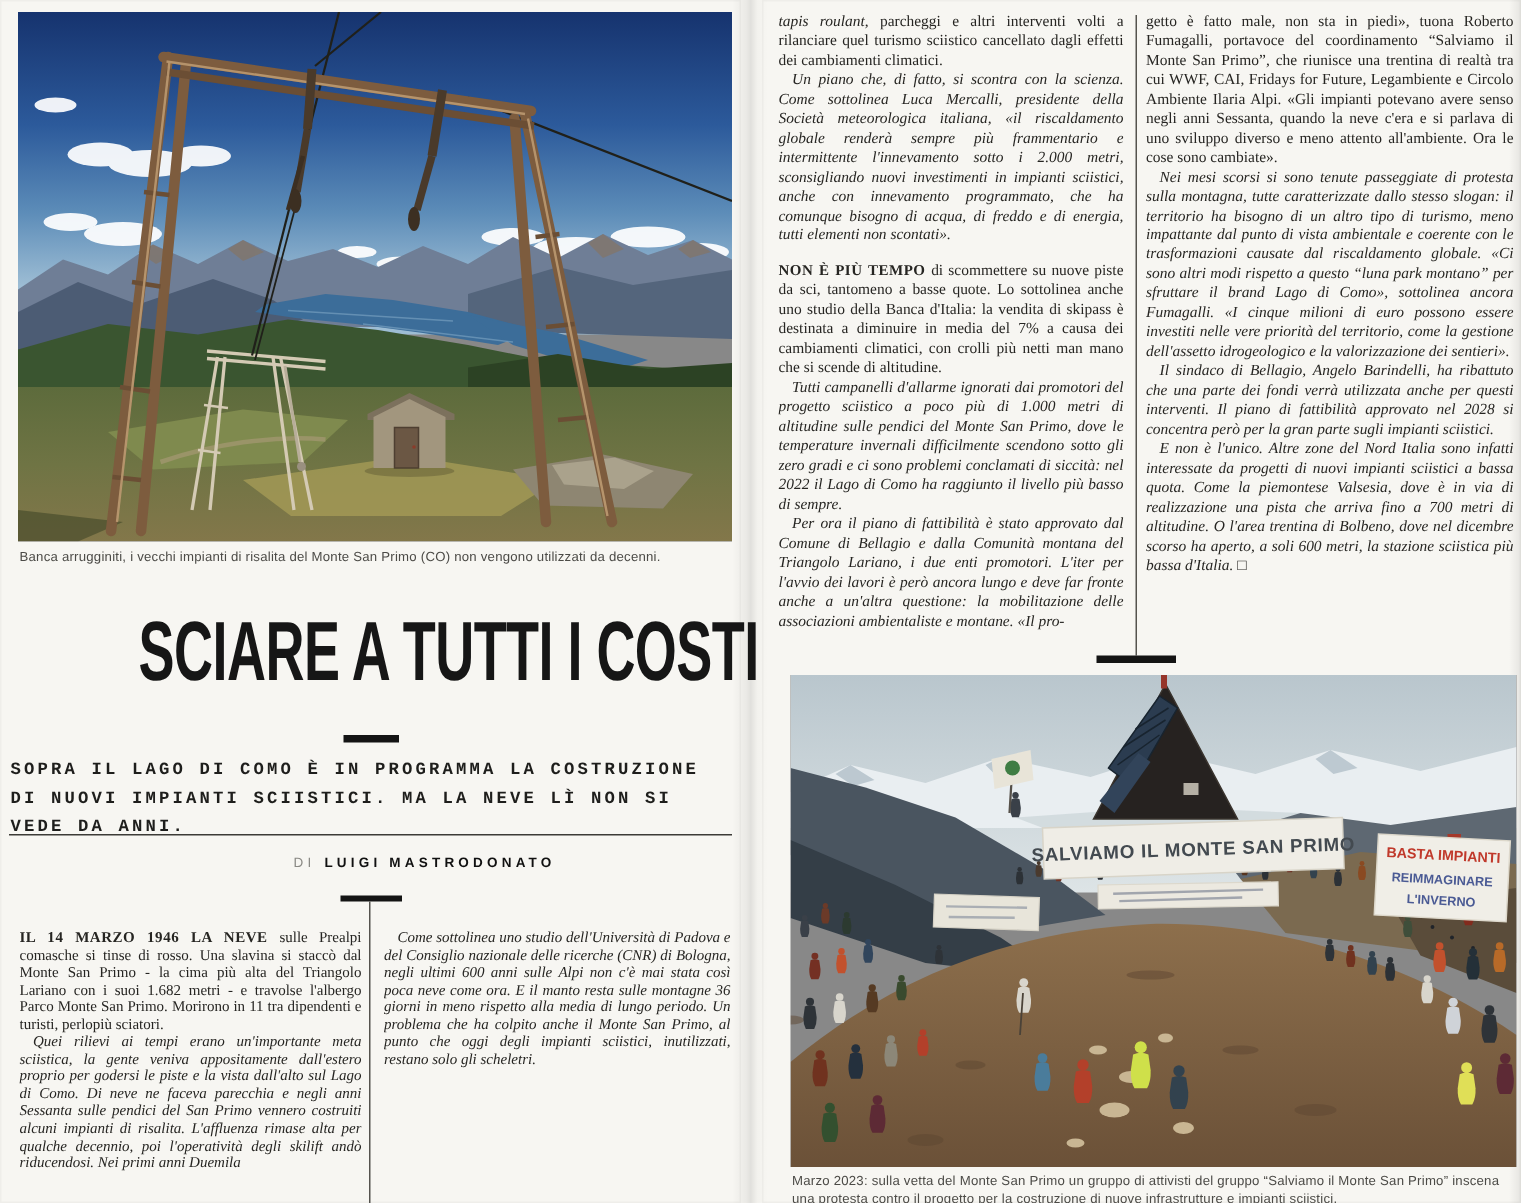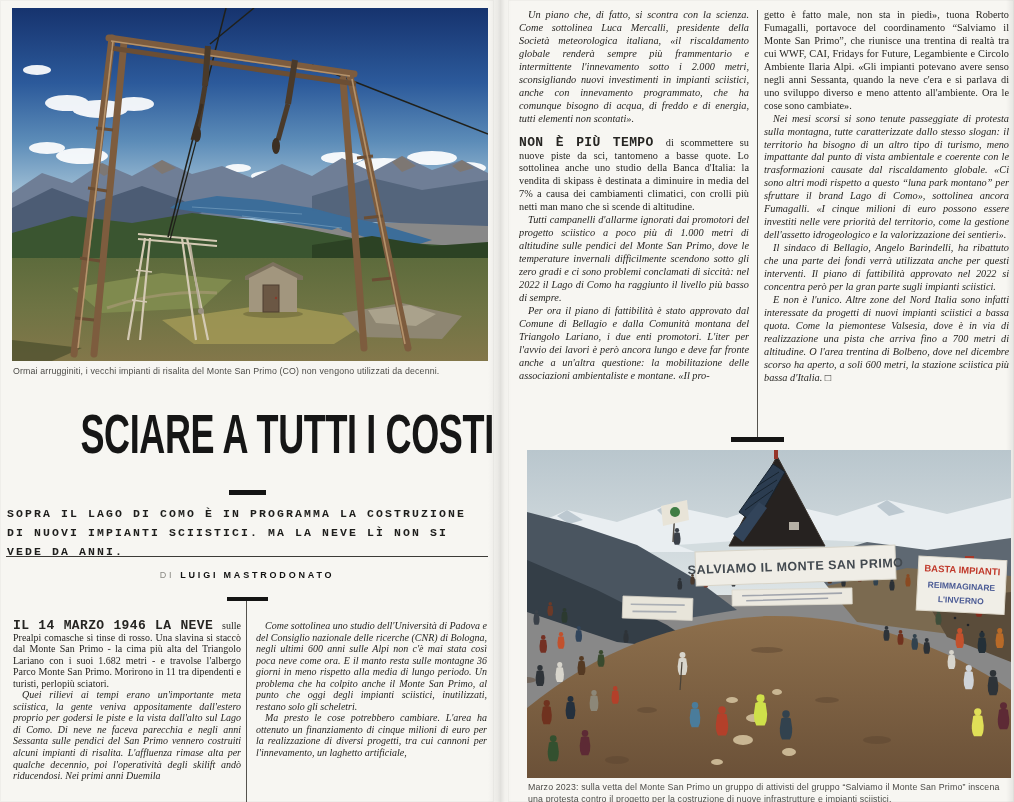--- a/index.html
+++ b/index.html
@@ -15,43 +15,43 @@
   .page-edge{position:absolute;right:0;top:0;width:8px;height:802px;
     background:linear-gradient(90deg,rgba(0,0,0,0) 0%,rgba(0,0,0,0.07) 100%);}
   .abs{position:absolute;}
   .photo-frame{overflow:hidden;background:#888;}
   .caption{
     font-family:"Liberation Sans",sans-serif;font-size:8.8px;line-height:11.5px;
     color:#4c4b47;letter-spacing:.15px;
   }
   .headline{
     width:494px;text-align:center;font-family:"Liberation Sans",sans-serif;
-    font-weight:bold;color:#161616;white-space:nowrap;
+    font-weight:bold;color:#161616;white-space:nowrap;padding-left:12px;
   }
   .headline>span{display:inline-block;font-size:50px;letter-spacing:-.5px;transform:scaleX(.72) scaleY(1.12);transform-origin:50% 50%;}
   .hl-dash{background:#141414;}
   .subhead{
     width:480px;text-align:left;font-family:Liberation Mono, monospace;
     font-size:11.5px;font-weight:bold;letter-spacing:2.1px;line-height:19px;color:#1e1e1c;
   }
   .rule{background:#3c3b37;}
   .byline{
     width:494px;text-align:center;font-family:"Liberation Sans",sans-serif;
-    font-size:9px;font-weight:bold;letter-spacing:2.8px;color:#111;
+    font-size:9px;font-weight:bold;letter-spacing:2.8px;color:#111;padding-left:36px;
   }
   .byline .di{color:#8a8984;margin-right:6px;font-weight:normal;}
   .tbar{background:#141414;}
   .vrule{background:#55534e;width:1px;}
   .col{overflow:hidden;text-align:justify;hyphens:none;}
   .col-l{font-size:10px;line-height:11.55px;margin-top:11px;}
   .col-r{font-size:10.3px;line-height:12.95px;}
   .col p{margin:0;}
   .col p.ind{text-indent:9px;font-style:italic;}
   .col p.sp{margin-top:11px;}
-  .lead{font-family:Liberation Mono, monospace;font-weight:bold;font-size:13px;letter-spacing:.35px;}
+  .lead{font-family:Liberation Serif, serif;font-weight:bold;font-size:10px;letter-spacing:.35px;}
   .ilead{font-style:italic;}
   svg text{font-family:"Liberation Sans",sans-serif;}
 </style>
 </head>
 <body>
 
 <div class="page-bg" id="page-left"></div>
 <div class="page-bg" id="page-right"></div>
 <div class="gutter"></div>
 <div class="page-edge"></div>
@@ -161,56 +161,56 @@
   <g transform="translate(233,252)">
     <ellipse cx="28" cy="54" rx="30" ry="4" fill="#000000" opacity="0.18"></ellipse>
     <polygon points="0,16 28,2 58,16 58,20 0,20" fill="#7c715d"></polygon>
     <polygon points="4,18 28,6 52,18 52,52 4,52" fill="#a2967e"></polygon>
     <rect x="18" y="25" width="16" height="27" fill="#6b5744" stroke="#4e3f31" stroke-width="1"></rect>
     <circle cx="31" cy="38" r="1.2" fill="#8a3b2a"></circle>
   </g>
 </svg>
 </div>
 
-<div class="abs caption" style="left:13px;top:366px;width:474px;">Ormai arrugginiti, i vecchi impianti di risalita del Monte San Primo (CO) non vengono utilizzati da decenni.</div>
+<div class="abs caption" style="left:13px;top:366px;width:474px;">Banca arrugginiti, i vecchi impianti di risalita del Monte San Primo (CO) non vengono utilizzati da decenni.</div>
 
 <div class="abs headline" style="left:0;top:406px;height:56px;line-height:56px;"><span>SCIARE A TUTTI I COSTI</span></div>
 <div class="abs hl-dash" style="left:229px;top:490px;width:37px;height:5px;"></div>
 
 <div class="abs subhead" style="left:7px;top:504px;">SOPRA IL LAGO DI COMO È IN PROGRAMMA LA COSTRUZIONE DI NUOVI IMPIANTI SCIISTICI. MA LA NEVE LÌ NON SI VEDE DA ANNI.</div>
 
 <div class="abs rule" style="left:6px;top:556px;width:482px;height:1px;"></div>
 <div class="abs byline" style="left:0;top:570px;">
   <span class="di">DI</span><span>LUIGI MASTRODONATO</span>
 </div>
 
 <div class="abs tbar" style="left:227px;top:597px;width:41px;height:4px;"></div>
 <div class="abs vrule" style="left:246px;top:601px;height:201px;"></div>
 
 <div class="abs col col-l" style="left:13px;top:609px;width:228px;height:193px;">
     <p><span class="lead">IL 14 MARZO 1946 LA NEVE </span>sulle Prealpi comasche si tinse di rosso. Una slavina si staccò dal Monte San Primo - la cima più alta del Triangolo Lariano con i suoi 1.682 metri - e travolse l'albergo Parco Monte San Primo. Morirono in 11 tra dipendenti e turisti, perlopiù sciatori.</p>
     <p class="ind">Quei rilievi ai tempi erano un'importante meta sciistica, la gente veniva appositamente dall'estero proprio per godersi le piste e la vista dall'alto sul Lago di Como. Di neve ne faceva parecchia e negli anni Sessanta sulle pendici del San Primo vennero costruiti alcuni impianti di risalita. L'affluenza rimase alta per qualche decennio, poi l'operatività degli skilift andò riducendosi. Nei primi anni Duemila</p>
   </div>
 <div class="abs col col-l" style="left:256px;top:609px;width:231px;height:193px;">
     <p class="ind">Come sottolinea uno studio dell'Università di Padova e del Consiglio nazionale delle ricerche (CNR) di Bologna, negli ultimi 600 anni sulle Alpi non c'è mai stata così poca neve come ora. E il manto resta sulle montagne 36 giorni in meno rispetto alla media di lungo periodo. Un problema che ha colpito anche il Monte San Primo, al punto che oggi degli impianti sciistici, inutilizzati, restano solo gli scheletri.</p>
-    <p class="ind">Ma presto le cose potrebbero cambiare. L'area ha ottenuto un finanziamento di cinque milioni di euro per la realizzazione di diversi progetti, tra cui cannoni per l'innevamento, un laghetto artificiale,</p>
   </div>
 
 <div class="abs col col-r" style="left:519px;top:9px;width:230px;height:429px;">
+    <p><span class="ilead">tapis roulant</span>, parcheggi e altri interventi volti a rilanciare quel turismo sciistico cancellato dagli effetti dei cambiamenti climatici.</p>
     <p class="ind">Un piano che, di fatto, si scontra con la scienza. Come sottolinea Luca Mercalli, presidente della Società meteorologica italiana, «il riscaldamento globale renderà sempre più frammentario e intermittente l'innevamento sotto i 2.000 metri, sconsigliando nuovi investimenti in impianti sciistici, anche con innevamento programmato, che ha comunque bisogno di acqua, di freddo e di energia, tutti elementi non scontati».</p>
     <p class="sp"><span class="lead">NON È PIÙ TEMPO </span>di scommettere su nuove piste da sci, tantomeno a basse quote. Lo sottolinea anche uno studio della Banca d'Italia: la vendita di skipass è destinata a diminuire in media del 7% a causa dei cambiamenti climatici, con crolli più netti man mano che si scende di altitudine.</p>
     <p class="ind">Tutti campanelli d'allarme ignorati dai promotori del progetto sciistico a poco più di 1.000 metri di altitudine sulle pendici del Monte San Primo, dove le temperature invernali difficilmente scendono sotto gli zero gradi e ci sono problemi conclamati di siccità: nel 2022 il Lago di Como ha raggiunto il livello più basso di sempre.</p>
     <p class="ind">Per ora il piano di fattibilità è stato approvato dal Comune di Bellagio e dalla Comunità montana del Triangolo Lariano, i due enti promotori. L'iter per l'avvio dei lavori è però ancora lungo e deve far fronte anche a un'altra questione: la mobilitazione delle associazioni ambientaliste e montane. «Il pro-</p>
   </div>
 <div class="abs vrule" style="left:757px;top:10px;height:427px;"></div>
 <div class="abs tbar" style="left:731px;top:437px;width:53px;height:5px;"></div>
 <div class="abs col col-r" style="left:764px;top:9px;width:245px;height:429px;">
     <p>getto è fatto male, non sta in piedi», tuona Roberto Fumagalli, portavoce del coordinamento “Salviamo il Monte San Primo”, che riunisce una trentina di realtà tra cui WWF, CAI, Fridays for Future, Legambiente e Circolo Ambiente Ilaria Alpi. «Gli impianti potevano avere senso negli anni Sessanta, quando la neve c'era e si parlava di uno sviluppo diverso e meno attento all'ambiente. Ora le cose sono cambiate».</p>
     <p class="ind">Nei mesi scorsi si sono tenute passeggiate di protesta sulla montagna, tutte caratterizzate dallo stesso slogan: il territorio ha bisogno di un altro tipo di turismo, meno impattante dal punto di vista ambientale e coerente con le trasformazioni causate dal riscaldamento globale. «Ci sono altri modi rispetto a questo “luna park montano” per sfruttare il brand Lago di Como», sottolinea ancora Fumagalli. «I cinque milioni di euro possono essere investiti nelle vere priorità del territorio, come la gestione dell'assetto idrogeologico e la valorizzazione dei sentieri».</p>
-    <p class="ind">Il sindaco di Bellagio, Angelo Barindelli, ha ribattuto che una parte dei fondi verrà utilizzata anche per questi interventi. Il piano di fattibilità approvato nel 2022 si concentra però per la gran parte sugli impianti sciistici.</p>
+    <p class="ind">Il sindaco di Bellagio, Angelo Barindelli, ha ribattuto che una parte dei fondi verrà utilizzata anche per questi interventi. Il piano di fattibilità approvato nel 2028 si concentra però per la gran parte sugli impianti sciistici.</p>
     <p class="ind">E non è l'unico. Altre zone del Nord Italia sono infatti interessate da progetti di nuovi impianti sciistici a bassa quota. Come la piemontese Valsesia, dove è in via di realizzazione una pista che arriva fino a 700 metri di altitudine. O l'area trentina di Bolbeno, dove nel dicembre scorso ha aperto, a soli 600 metri, la stazione sciistica più bassa d'Italia.  □</p>
   </div>
 
 <div class="abs photo-frame" style="left:527px;top:450px;width:484px;height:328px;">
 <svg width="484" height="328" viewBox="0 0 484 328">
   <defs>
     <linearGradient id="skyR" x1="0" y1="0" x2="0" y2="1">
       <stop offset="0" stop-color="#b9c6cd"></stop>
           <stop offset="1" stop-color="#dde4e6"></stop>
     </linearGradient>

